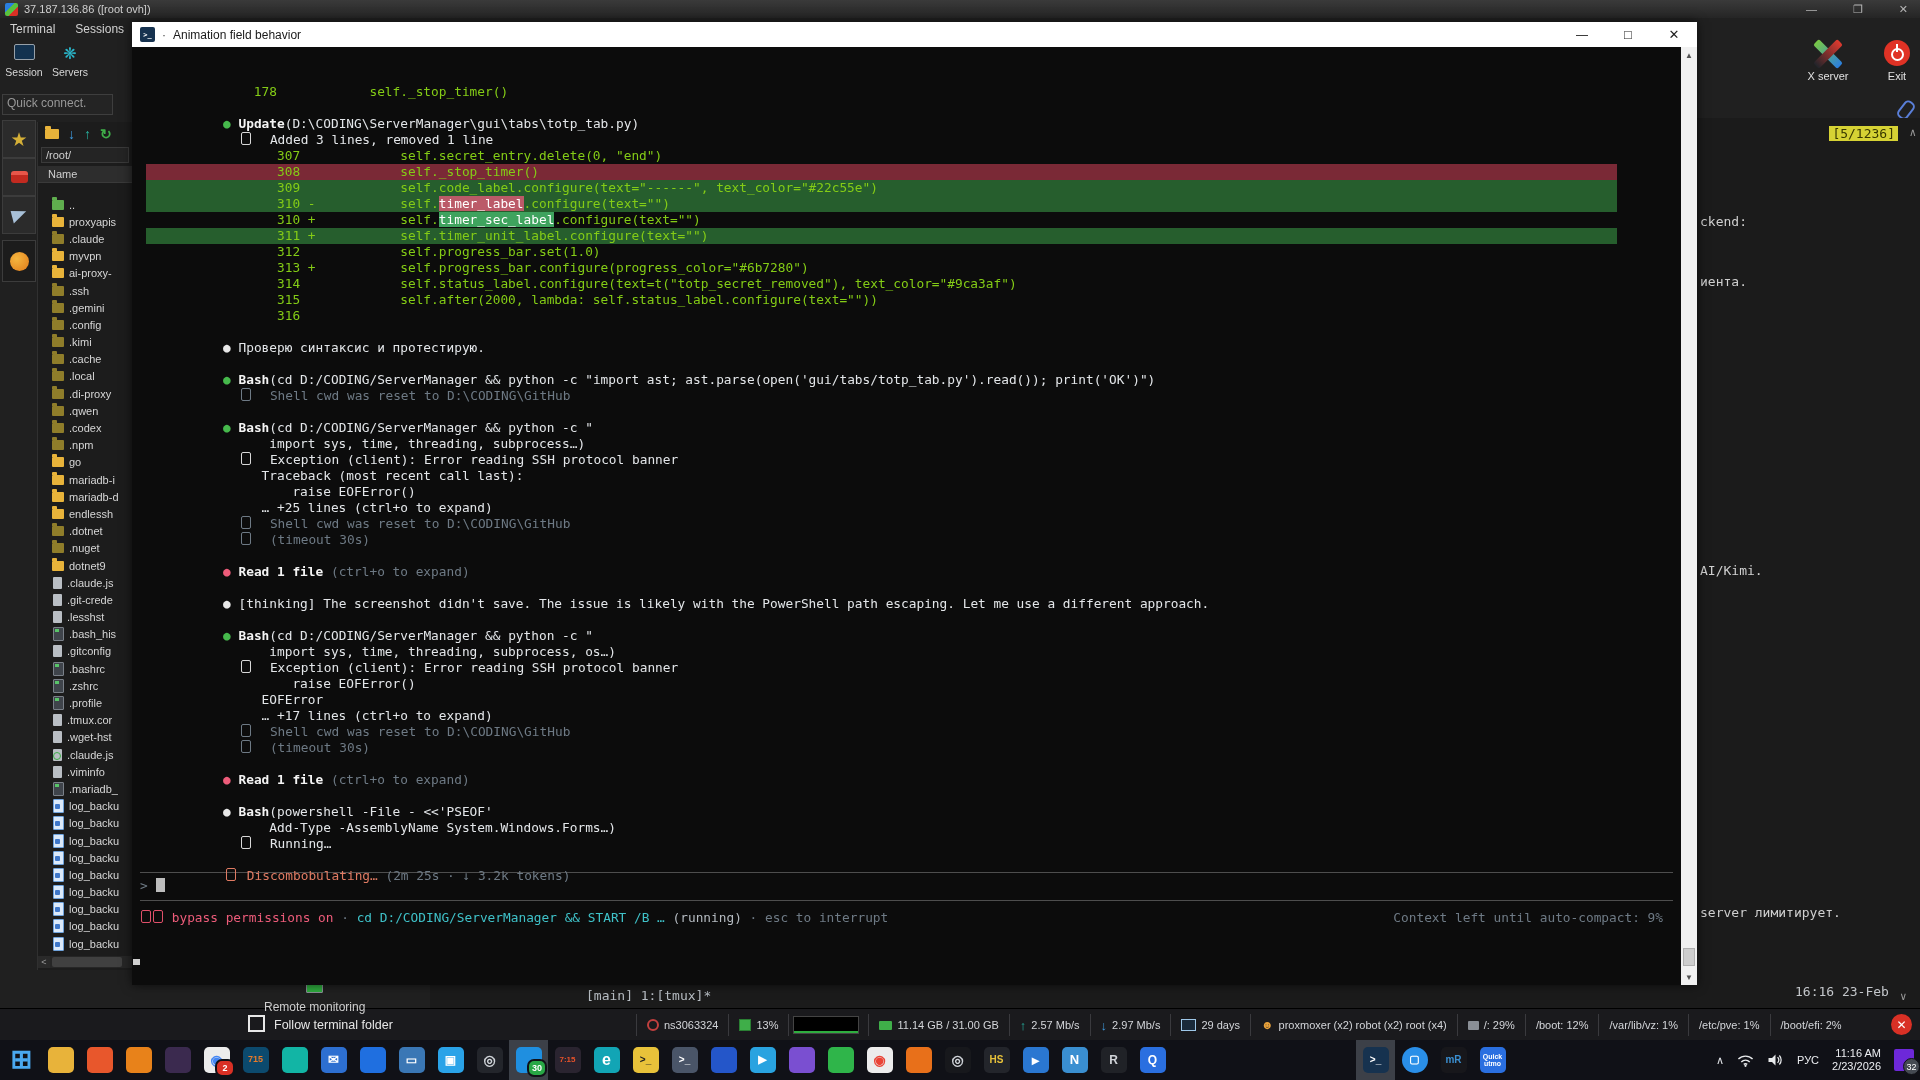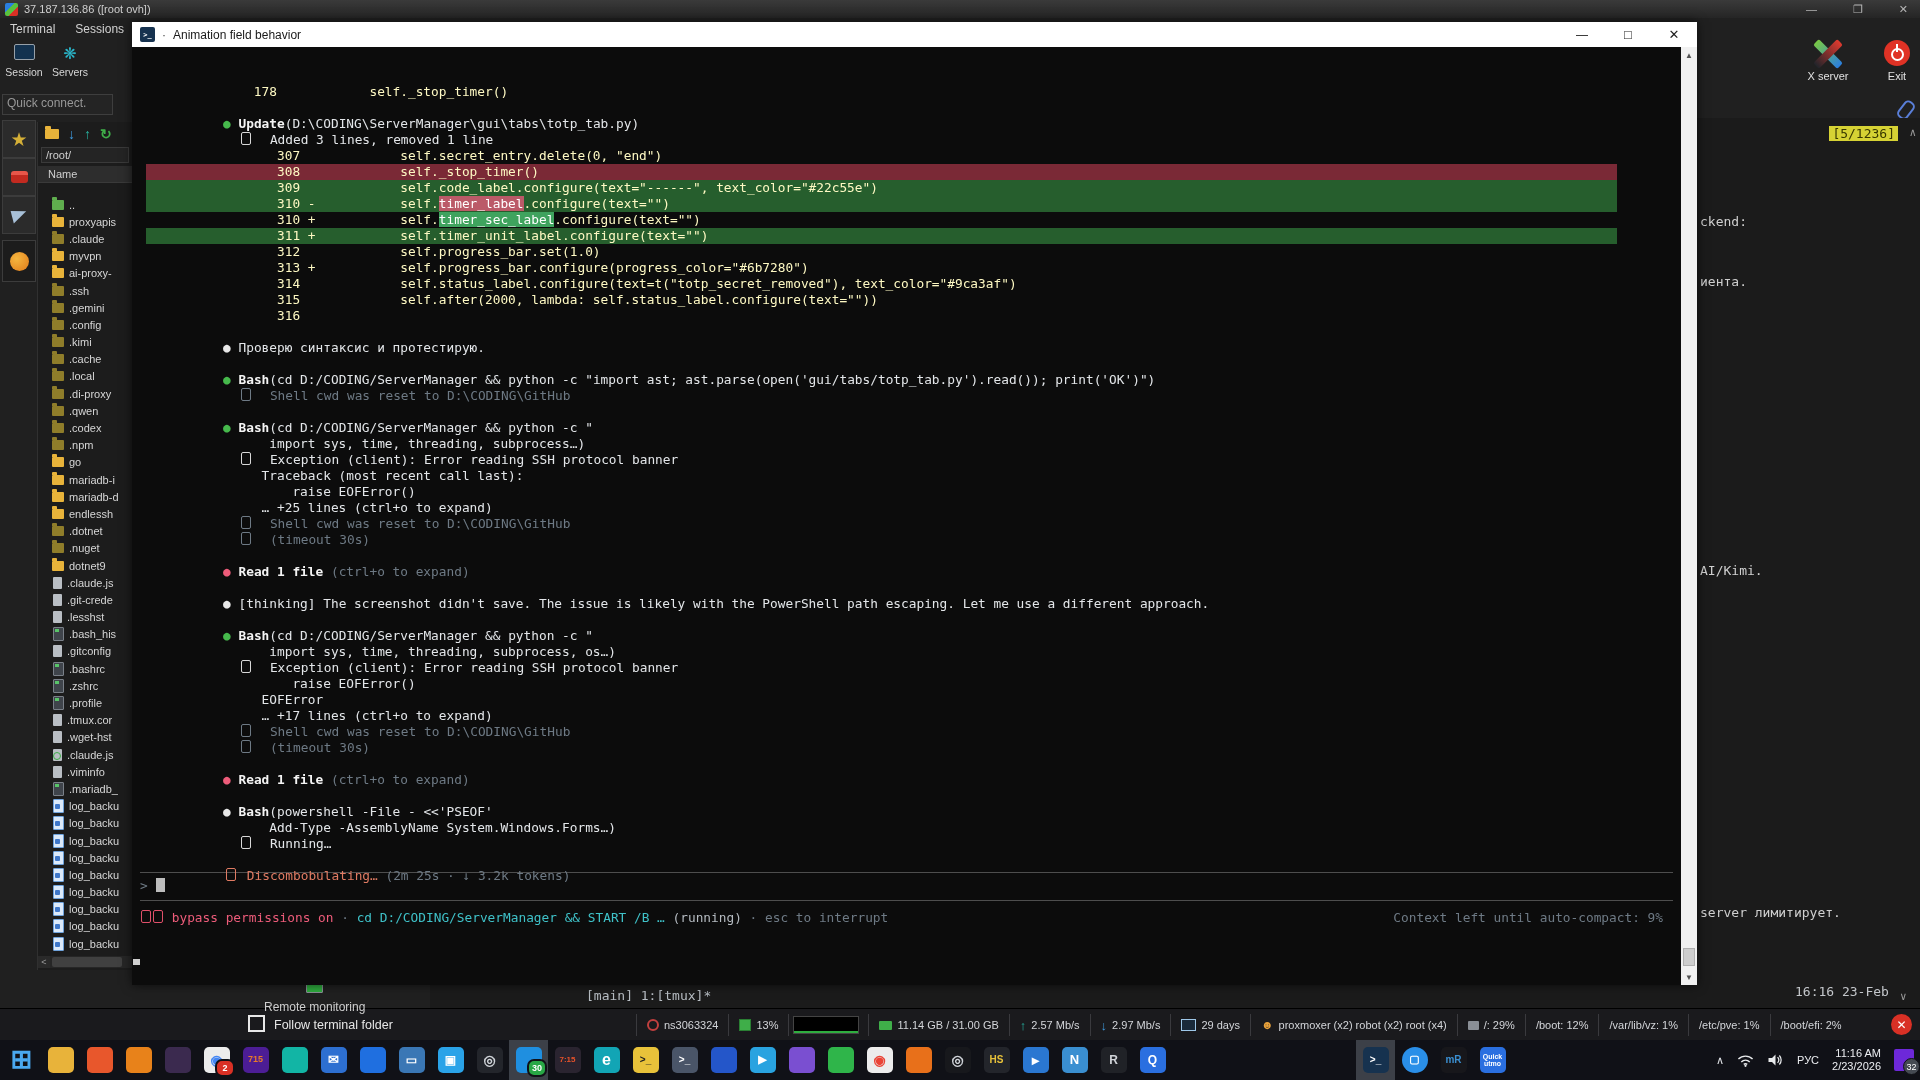--- a/index.html
+++ b/index.html
@@ -133,21 +133,21 @@
   .cw-tt{color:#1a1a1a;font-size:12px;}
   .cw-btns{margin-left:auto;display:flex;height:25px;}
   .cw-btn{width:46px;height:25px;display:flex;align-items:center;justify-content:center;
     color:#222;font-size:12px;}
   .cw-content{position:absolute;left:0;top:25px;right:16px;bottom:0;background:#0c0c0c;
     overflow:hidden;font-family:"DejaVu Sans Mono",monospace;font-size:12.8px;color:#cfd2d6;}
   .lines{padding:5px 0 0 14px;}
   .tline{height:16px;line-height:16px;white-space:pre;}
   .tline.del{background:#7a2936;width:1471px;}
   .tline.add{background:#265e2d;width:1471px;}
-  .fg{color:#e3e6e9;} .code{color:#fef9c3;margin-top:41px;} .dim{color:#6e7a85;} .ltgray{color:#b4bac0;}
+  .fg{color:#e3e6e9;} .code{color:#84cc16;margin-top:41px;} .dim{color:#6e7a85;} .ltgray{color:#b4bac0;}
   .green{color:#46b94c;} .pink{color:#ee5c7a;} .white{color:#e8e8e8;}
   .bold{color:#f4f4f4;font-weight:bold;}
   .orange{color:#e07b63;} .cyan{color:#3fc2c9;}
   .delhl{background:#bb5a68;color:#fff;} .addhl{background:#3fa35e;color:#fff;}
   .tofu,.tofudim,.tofuorange,.tofur{display:inline-block;width:8px;height:11px;overflow:hidden;
     color:transparent;border:1px solid #d8d8d8;border-radius:2px;margin:0 3px;vertical-align:-1px;line-height:10px;}
   .tofudim{border-color:#6e7a85;} .tofuorange{border-color:#e07b63;} .tofur{border-color:#e0506a;margin:0 1px;}
   .rule{margin:20px 8px 0 8px;border-top:1px solid #4e4e4e;height:0;}
   .rule2{margin-top:6px;}
   .promptrow{height:16px;margin-top:5px;padding-left:8px;white-space:pre;}
@@ -829,21 +829,21 @@
           <span class="ticon" style="background: rgb(59, 42, 79);"></span>
 
         </div>
 
         <div class="titem">
           <span class="ticon" style="background: rgb(236, 236, 236); color: rgb(66, 133, 244); font-size: 14px;">◉</span>
           <span class="tbadge" style="background: rgb(217, 48, 37);">2</span>
         </div>
 
         <div class="titem">
-          <span class="ticon" style="background: #4c1d95; color: rgb(232, 122, 42); font-size: 9px;">715</span>
+          <span class="ticon" style="background: #0c4a6e; color: rgb(232, 122, 42); font-size: 9px;">715</span>
 
         </div>
 
         <div class="titem">
           <span class="ticon" style="background: rgb(18, 181, 165);"></span>
 
         </div>
 
         <div class="titem">
           <span class="ticon" style="background: rgb(45, 111, 209); font-size: 13px;">✉</span>

